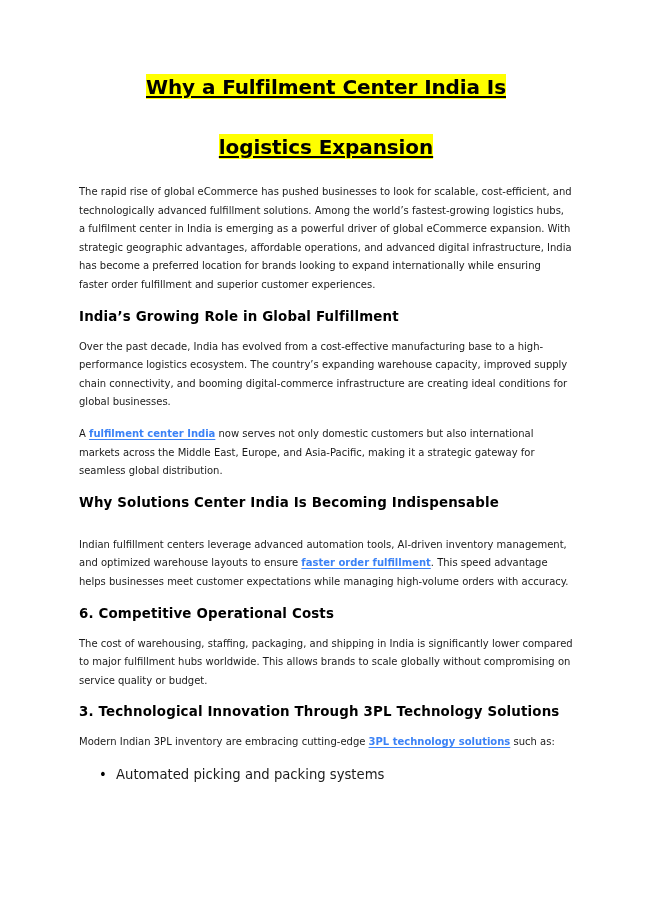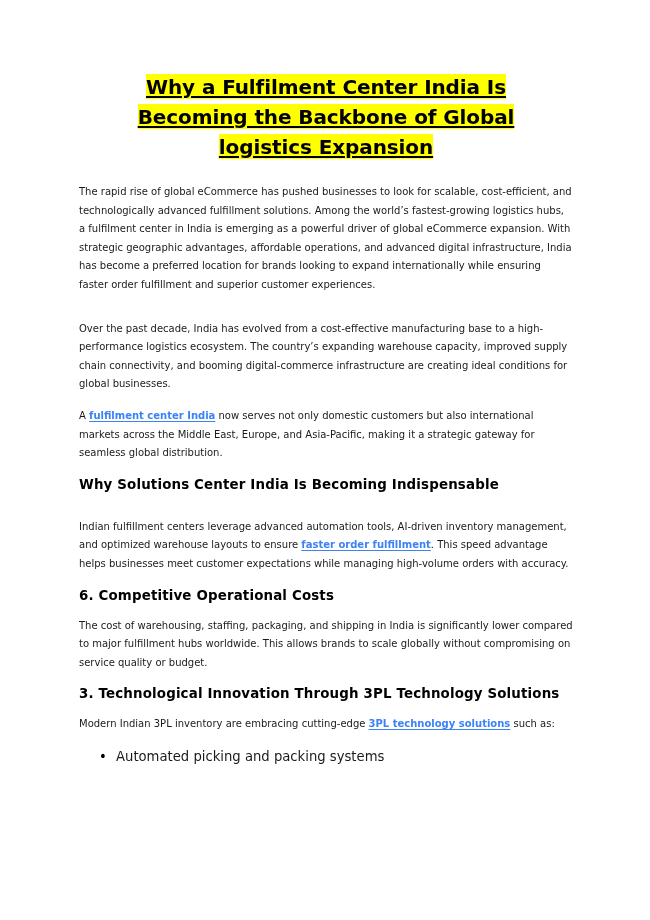--- a/index.html
+++ b/index.html
@@ -108,29 +108,30 @@
   }
 </style>
 </head>
 <body>
 
 <div class="page">
   <div class="content">
 
     <h1 class="doc-title">
       <span class="hl">Why a Fulfilment Center India Is</span><br>
-      <span class="hl">Becoming the Backbone of Global</span><br>
+      <br>
       <span class="hl">logistics Expansion</span>
     </h1>
 
     <div class="sp-after-title"></div>
 
     <p class="body-par">The rapid rise of global eCommerce has pushed businesses to look for scalable, cost-efficient, and technologically advanced fulfillment solutions. Among the world’s fastest-growing logistics hubs, a fulfilment center in India is emerging as a powerful driver of global eCommerce expansion. With strategic geographic advantages, affordable operations, and advanced digital infrastructure, India has become a preferred location for brands looking to expand internationally while ensuring faster order fulfillment and superior customer experiences.</p>
 
     <div class="sp-head-before"></div>
+    <h2 class="sub-head">India’s Growing Role in Global Fulfillment</h2>
     <div class="sp-head-after"></div>
 
     <p class="body-par">Over the past decade, India has evolved from a cost-effective manufacturing base to a high-performance logistics ecosystem. The country’s expanding warehouse capacity, improved supply chain connectivity, and booming digital-commerce infrastructure are creating ideal conditions for global businesses.</p>
 
     <div class="sp-par"></div>
 
     <p class="body-par"><span>A </span><a class="doc-link" href="#">fulfilment center India</a><span> now serves not only domestic customers but also international markets across the Middle East, Europe, and Asia-Pacific, making it a strategic gateway for seamless global distribution.</span></p>
 
     <div class="sp-head-before"></div>
     <h2 class="sub-head">Why Solutions Center India Is Becoming Indispensable</h2>

